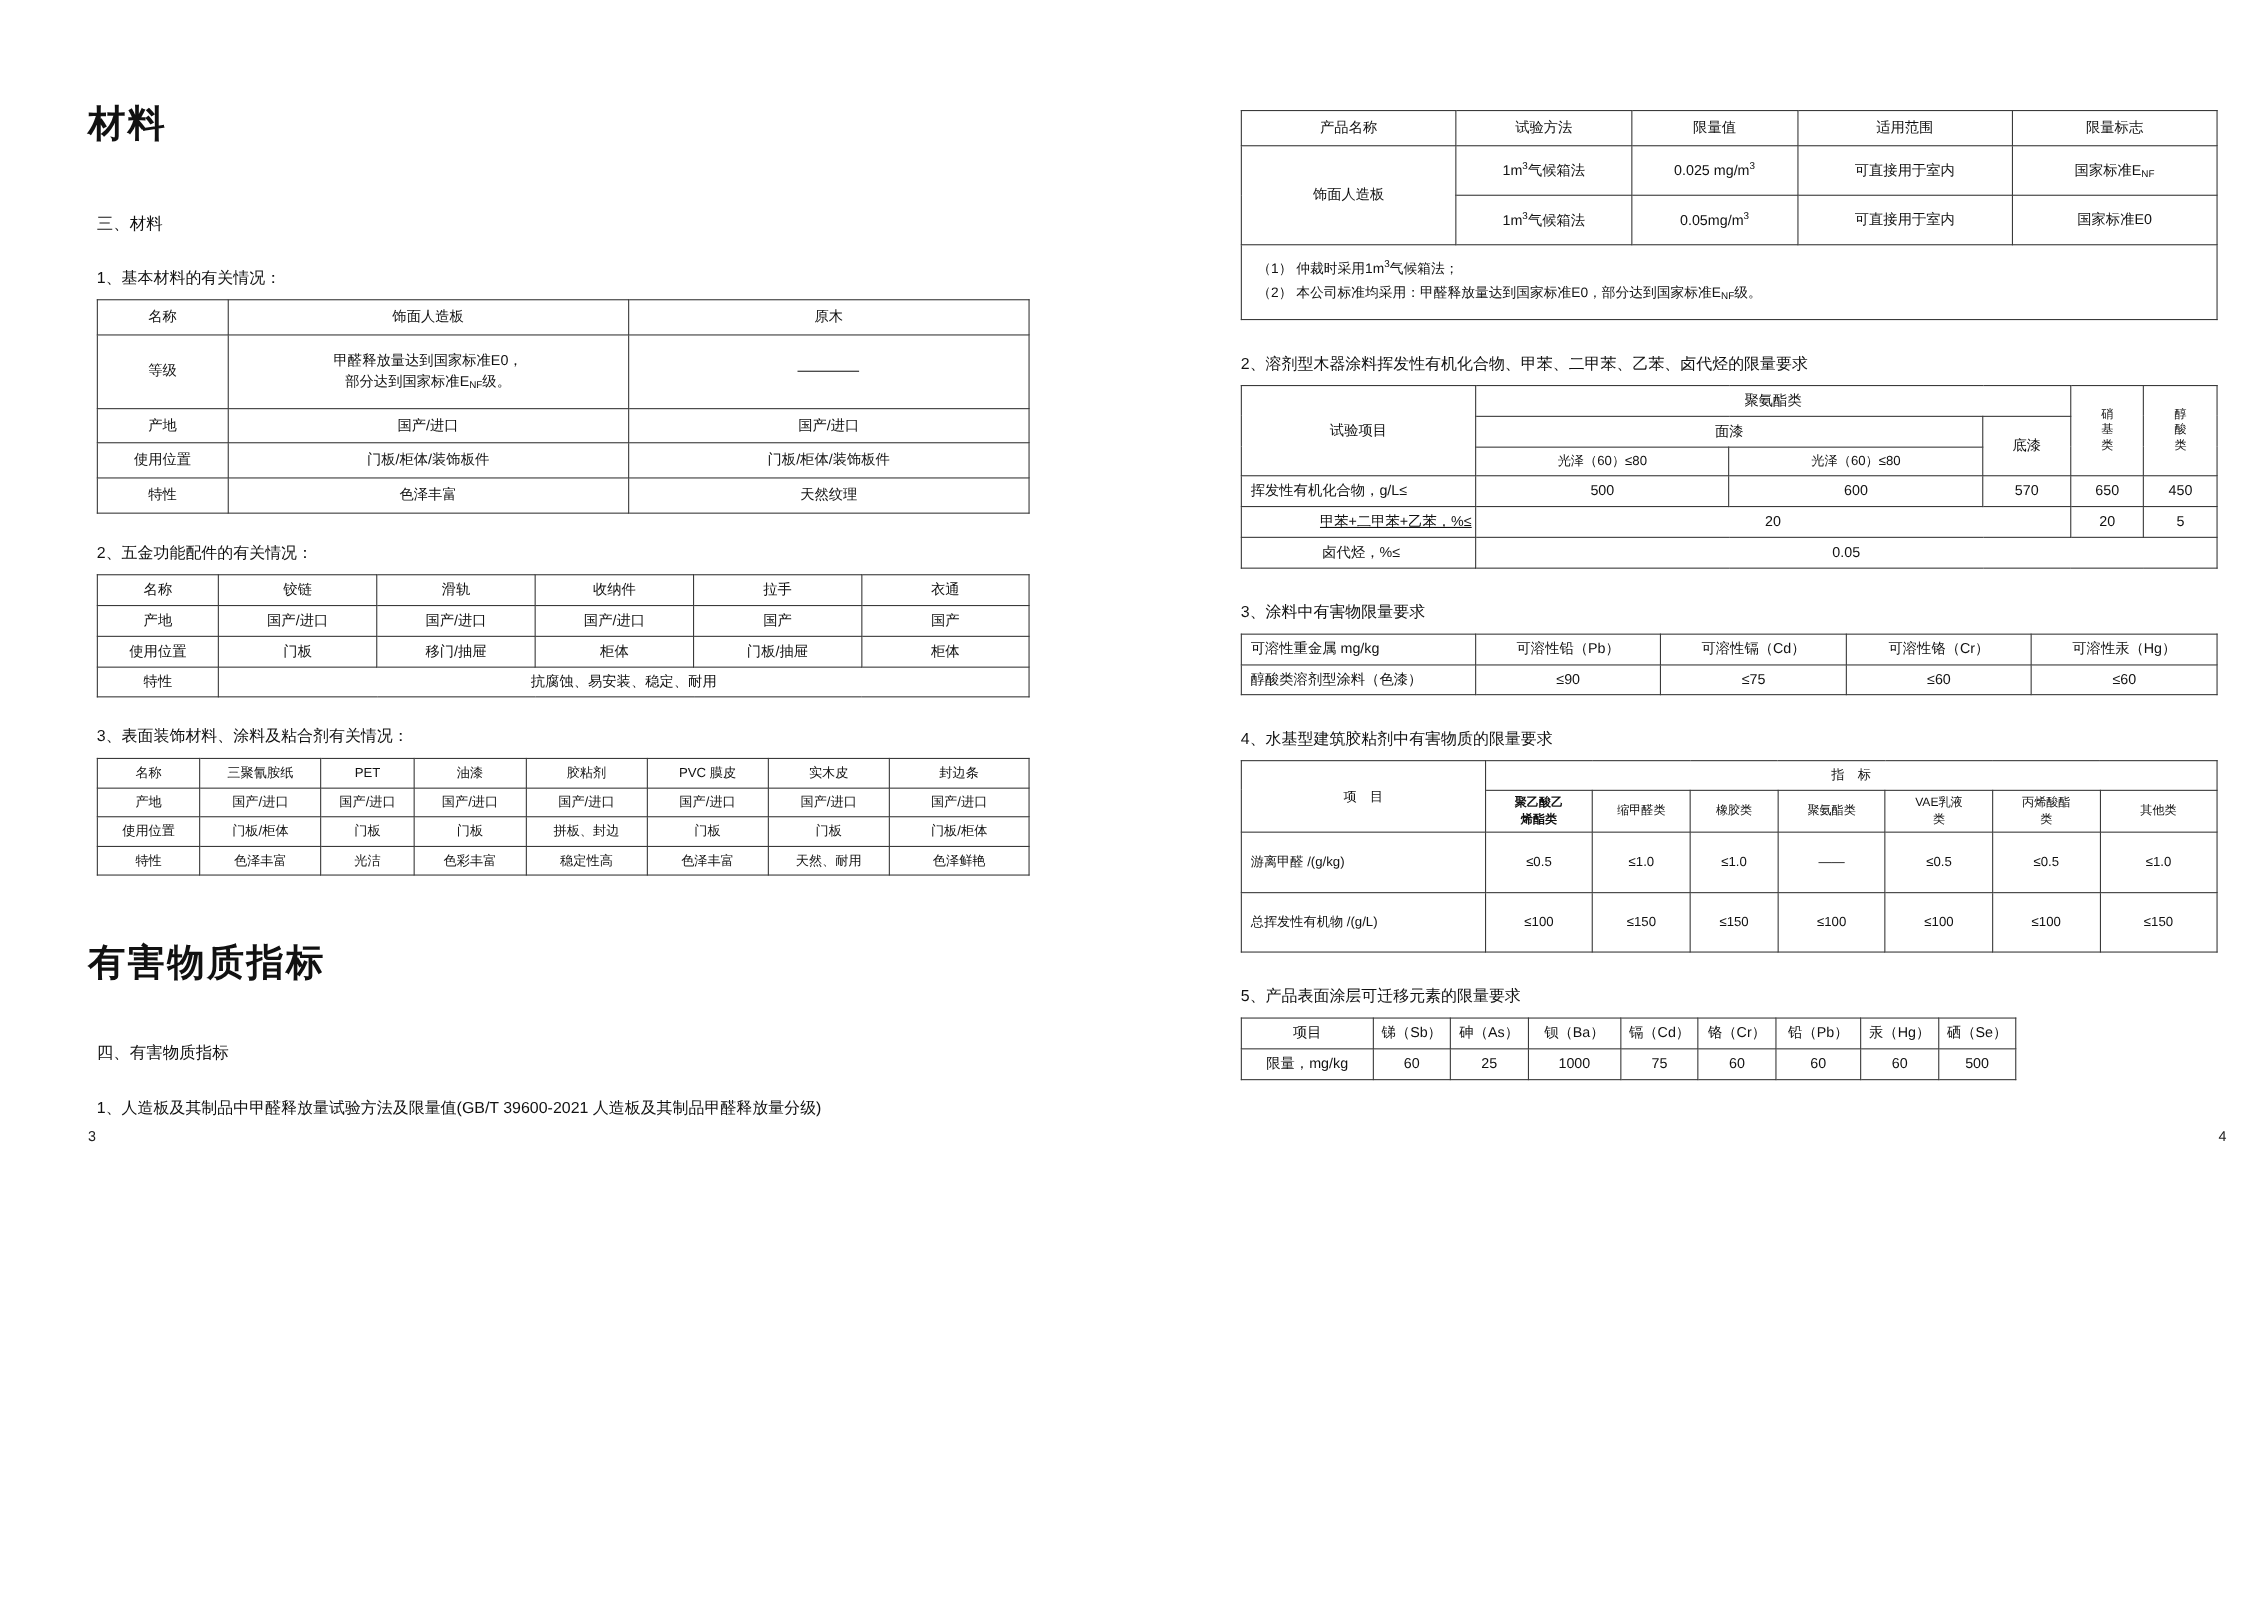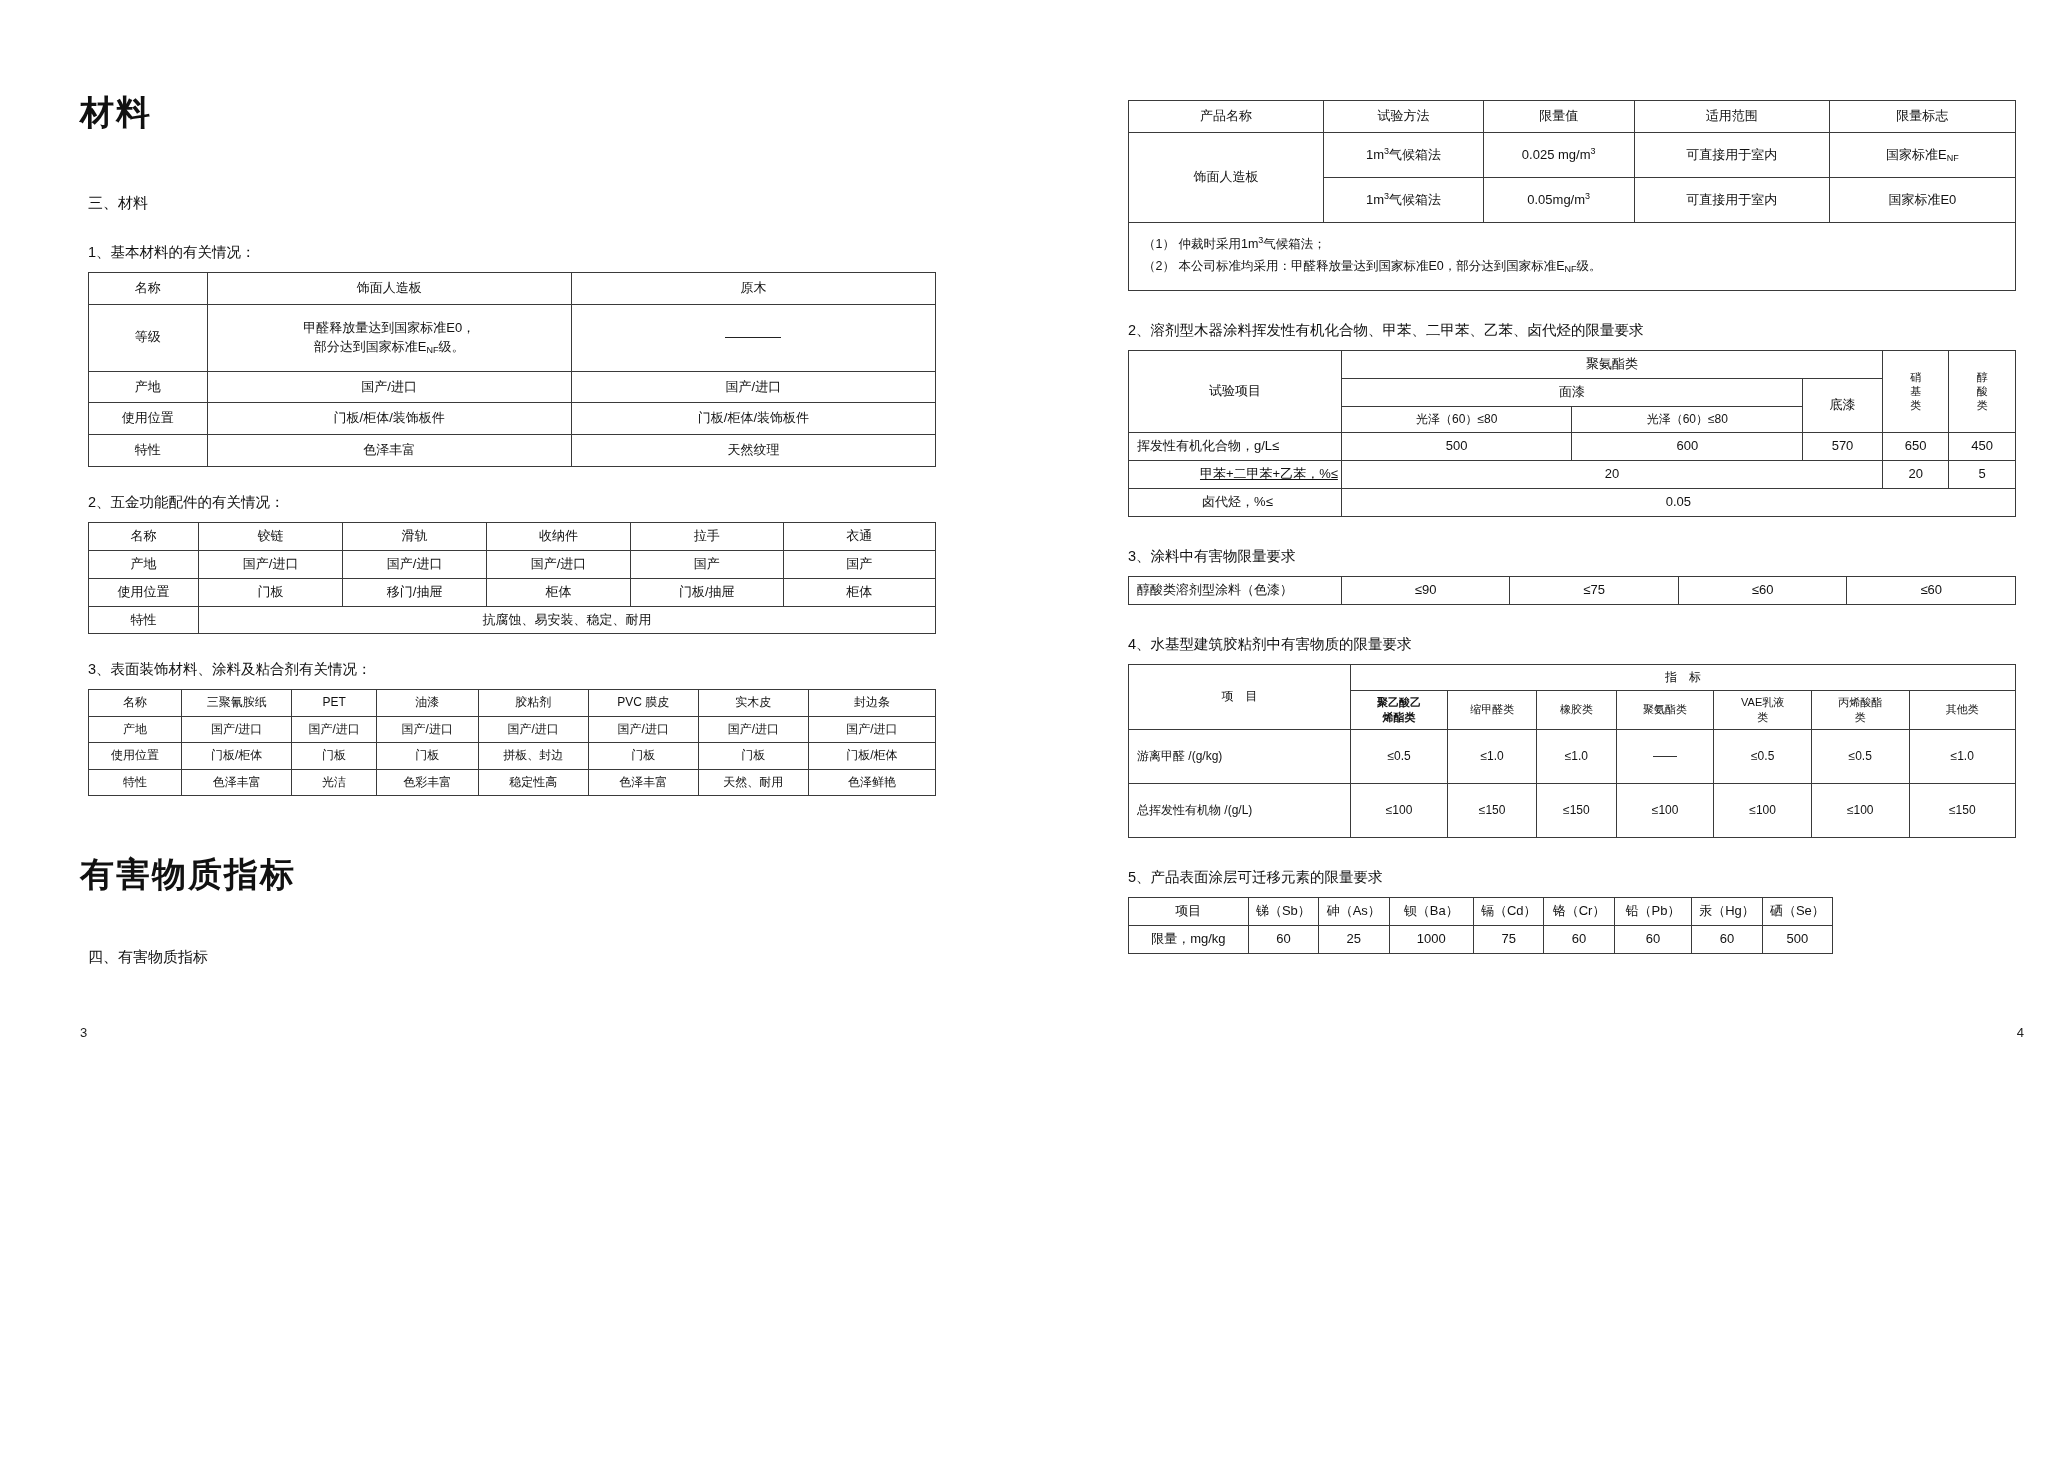--- a/index.html
+++ b/index.html
@@ -255,20 +255,21 @@
           <td>色泽鲜艳</td>
         </tr>
       </tbody>
     </table>
   </div>
 
   <h1 class="doc-h1" style="margin-top:56px;">有害物质指标</h1>
 
   <div class="sec-head" style="margin-top:50px;">四、有害物质指标</div>
 
+  <div class="para">1、人造板及其制品中甲醛释放量试验方法及限量值(GB/T 39600-2021  人造板及其制品甲醛释放量分级)</div>
 
   <div class="page-num">3</div>
 </div>
 
 <div class="page page-right">
 
   <div class="tbl-wrap" style="margin-top:30px;">
     <table class="grid">
       <colgroup>
           <col style="width:22%">
@@ -360,20 +361,27 @@
   <div class="tbl-wrap">
     <table class="grid thin">
       <colgroup>
           <col style="width:24%">
           <col style="width:19%">
           <col style="width:19%">
           <col style="width:19%">
           <col style="width:19%">
         </colgroup>
       <tbody>
+        <tr>
+          <td style="text-align:left; padding-left:8px;">可溶性重金属 mg/kg</td>
+          <td>可溶性铅（Pb）</td>
+          <td>可溶性镉（Cd）</td>
+          <td>可溶性铬（Cr）</td>
+          <td>可溶性汞（Hg）</td>
+        </tr>
         <tr>
           <td style="text-align:left; padding-left:8px;">醇酸类溶剂型涂料（色漆）</td>
           <td>≤90</td>
           <td>≤75</td>
           <td>≤60</td>
           <td>≤60</td>
         </tr>
       </tbody>
     </table>
   </div>

